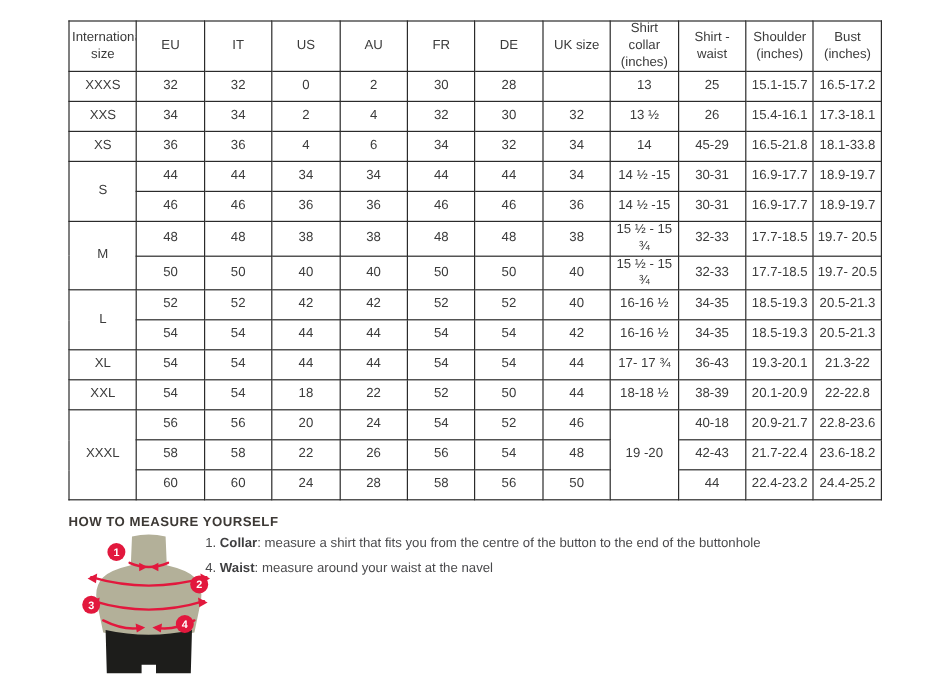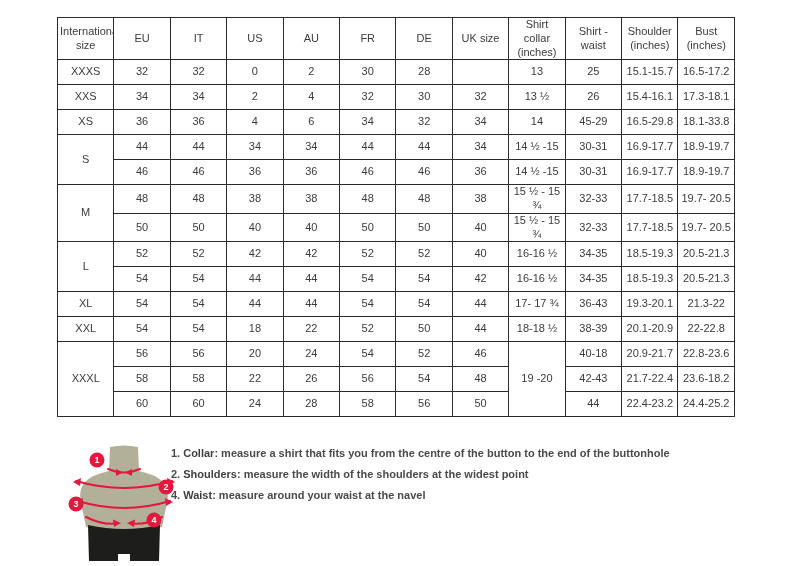--- a/index.html
+++ b/index.html
@@ -22,21 +22,21 @@
   .size-table thead th{height:36px;}
   .size-table tbody td{height:24px;}
   
   .measure-heading{
     position:absolute;left:57px;top:429px;
     font-size:11px;font-weight:bold;letter-spacing:.4px;color:#3d3935;
   }
   .figure-wrap{position:absolute;left:62px;top:445px;width:120px;height:120px;}
   .figure-wrap svg{display:block;width:120px;height:120px;}
   .badge-num{font:bold 9px "Liberation Sans",sans-serif;}
-  .steps{position:absolute;left:171px;top:447px;width:560px;font-weight:bold;}
+  .steps{position:absolute;left:171px;top:447px;width:560px;}
   .step{font-size:11px;color:#4a4a4c;margin-bottom:8px;line-height:1.2;}
   .step .num{margin-right:3px;color:#4a4a4c;}
   .step b{color:#3f3f41;}
 </style>
 </head>
 <body>
 
 <div class="page">
 
   <table class="size-table">
@@ -89,21 +89,21 @@
           <td>XS</td>
           <td>36</td>
           <td>36</td>
           <td>4</td>
           <td>6</td>
           <td>34</td>
           <td>32</td>
           <td>34</td>
           <td>14</td>
           <td>45-29</td>
-          <td>16.5-29.8</td>
+          <td>16.5-21.8</td>
           <td>18.1-33.8</td>
         </tr>
         <tr>
           <td rowspan="2">S</td>
           <td>44</td>
           <td>44</td>
           <td>34</td>
           <td>34</td>
           <td>44</td>
           <td>44</td>
@@ -242,20 +242,21 @@
           <td>58</td>
           <td>56</td>
           <td>50</td>
           <td>44</td>
           <td>22.4-23.2</td>
           <td>24.4-25.2</td>
         </tr>
       </tbody>
   </table>
 
+  <div class="measure-heading">HOW TO MEASURE YOURSELF</div>
 
   <div class="figure-wrap">
     <svg viewBox="0 0 120 120" xmlns="http://www.w3.org/2000/svg">
 
       <path d="M48 2 Q62 -1 76 2 L77 26 Q94 30 100 36 Q108 44 105 58 L100 82 Q62 90 24 82 L19 58 Q16 44 24 36 Q30 30 47 26 Z" fill="#b3b099"></path>
 
       <path d="M26 80 Q62 88 98 80 L97 116 L68 116 L68 109 L56 109 L56 116 L27 116 Z" fill="#1d1d1b"></path>
 
       <g fill="none" stroke-width="2" stroke-linecap="round" stroke="#e2183d">
         <path d="M46 24 Q62 31 78 24"></path>
@@ -287,20 +288,17 @@
         <text x="92" y="78.3" text-anchor="middle" fill="#ffffff" class="badge-num">4</text>
       </g>
     </svg>
   </div>
 
   <div class="steps">
     <div class="step">
       <span class="num">1.</span><b>Collar</b><span>: measure a shirt that fits you from the centre of the button to the end of the buttonhole</span>
     </div>
     <div class="step">
-      <span class="num">2.</span><b>Shoulders</b><span>: measure the width of the shoulders at the widest point</span>
-    </div>
-    <div class="step">
       <span class="num">4.</span><b>Waist</b><span>: measure around your waist at the navel</span>
     </div>
   </div>
 
 </div>
 
 </body></html>

